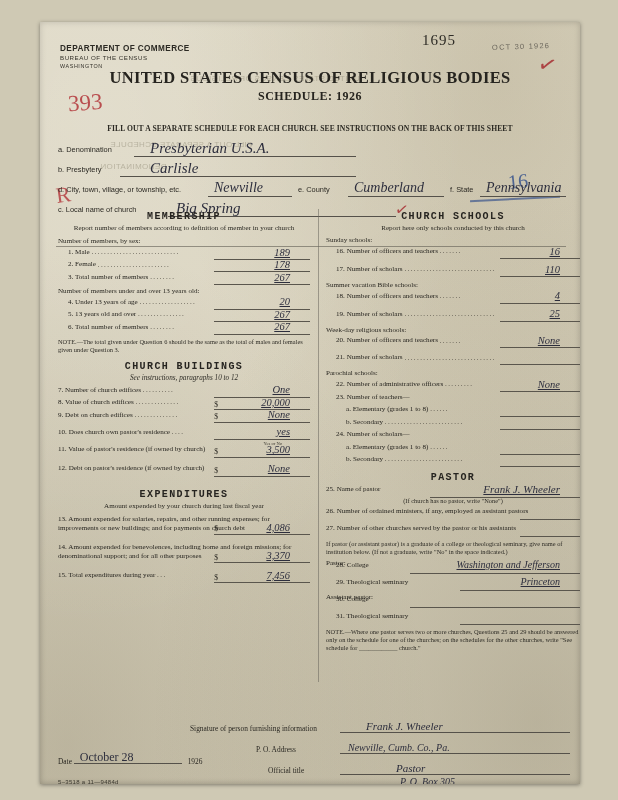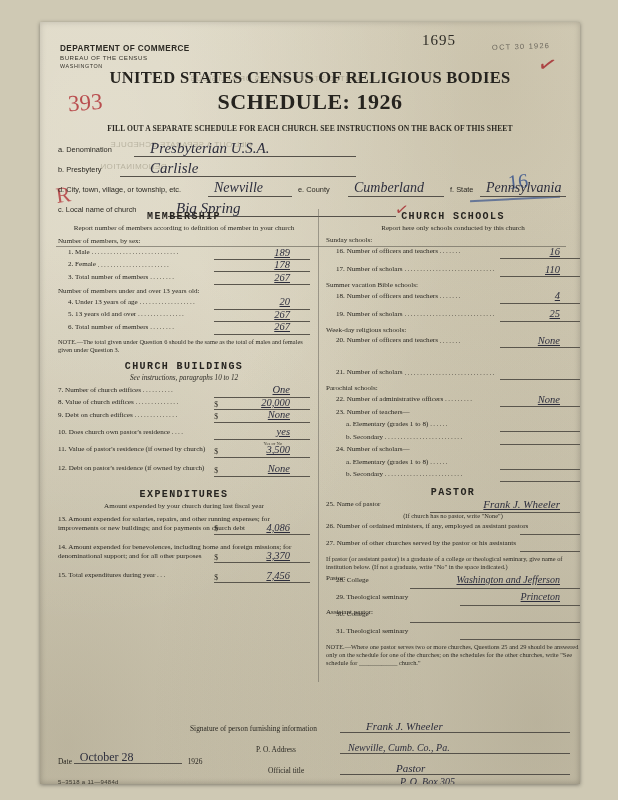--- a/index.html
+++ b/index.html
@@ -35,21 +35,21 @@
   .dept{position:absolute;left:20px;top:22px;line-height:1.15;}
   .dept .l1{font-family:"Liberation Sans",sans-serif;font-size:8.2px;letter-spacing:.4px;font-weight:bold;color:#2c2a24;}
   .dept .l2{font-family:"Liberation Sans",sans-serif;font-size:6.2px;letter-spacing:.5px;color:#35322b;margin-top:1px;}
   .dept .l3{font-family:"Liberation Sans",sans-serif;font-size:5.4px;letter-spacing:.6px;color:#35322b;margin-top:1px;}
 
   .serial{position:absolute;left:382px;top:10px;font-family:"Liberation Serif",serif;font-size:15px;color:#2e2c26;letter-spacing:1px;}
   .stamp{position:absolute;left:452px;top:20px;font-family:"Liberation Sans",sans-serif;font-size:7.5px;color:#4a4740;letter-spacing:1.2px;opacity:.75;transform:rotate(-2deg);}
   .redcheck{position:absolute;left:498px;top:30px;color:#a5242a;font-size:22px;transform:rotate(16deg);opacity:.8;}
 
   .title1{position:absolute;left:0;right:0;top:46px;text-align:center;font-size:16.5px;font-weight:bold;letter-spacing:.3px;color:#26241f;}
-  .title2{position:absolute;left:0;right:0;top:67px;text-align:center;font-size:22px;font-weight:bold;letter-spacing:.5px;color:#26241f;}
+  .title2{position:absolute;left:0;right:0;top:67px;text-align:center;font-size:12px;font-weight:bold;letter-spacing:.5px;color:#26241f;}
   .subtitle{position:absolute;left:0;right:0;top:102px;text-align:center;font-size:7.6px;font-weight:bold;letter-spacing:.1px;color:#2b2923;}
 
   .bignum{position:absolute;left:28px;top:68px;font-family:"Liberation Serif",serif;font-size:23px;color:#b3363a;transform:rotate(-4deg);opacity:.85;}
   .bigR{position:absolute;left:16px;top:160px;font-family:"Liberation Serif",serif;font-size:22px;color:#b3363a;transform:rotate(-8deg);opacity:.8;}
   .bluemark{position:absolute;left:468px;top:148px;font-family:"Liberation Serif",serif;font-size:20px;color:#2f4d8a;transform:rotate(-6deg);opacity:.8;}
   .bluestroke{position:absolute;left:430px;top:176px;width:90px;height:2px;background:#2f4d8a;opacity:.65;transform:rotate(-3deg);}
   .redtick{position:absolute;left:355px;top:178px;color:#a5242a;font-size:16px;transform:rotate(10deg);opacity:.8;}
 
   
   .ghost{position:absolute;color:rgba(90,82,60,.30);font-family:"Liberation Sans",sans-serif;font-size:8px;letter-spacing:.4px;transform:scaleX(-1);pointer-events:none;}
@@ -371,21 +371,21 @@
           </div>
 
           <div class="lead" style="margin-top:5px;">Week-day religious schools:</div>
           <div class="q indent">
             <span class="qtxt">20.</span>
             <span class="qtxt">Number of officers and teachers</span>
             <span class="dotfill">.......</span>
             <span class="ans" style="width:80px;"></span>
             <span class="ansv">None</span>
           </div>
-          <div class="q indent" style="margin-top:21px;">
+          <div class="q indent" style="margin-top:6px;">
             <span class="qtxt">21.</span>
             <span class="qtxt">Number of scholars</span>
             <span class="dotfill">.............................</span>
             <span class="ans" style="width:80px;"></span>
             <span class="ansv"></span>
           </div>
 
           <div class="lead" style="margin-top:5px;">Parochial schools:</div>
           <div class="q indent">
             <span class="qtxt">22.</span>

